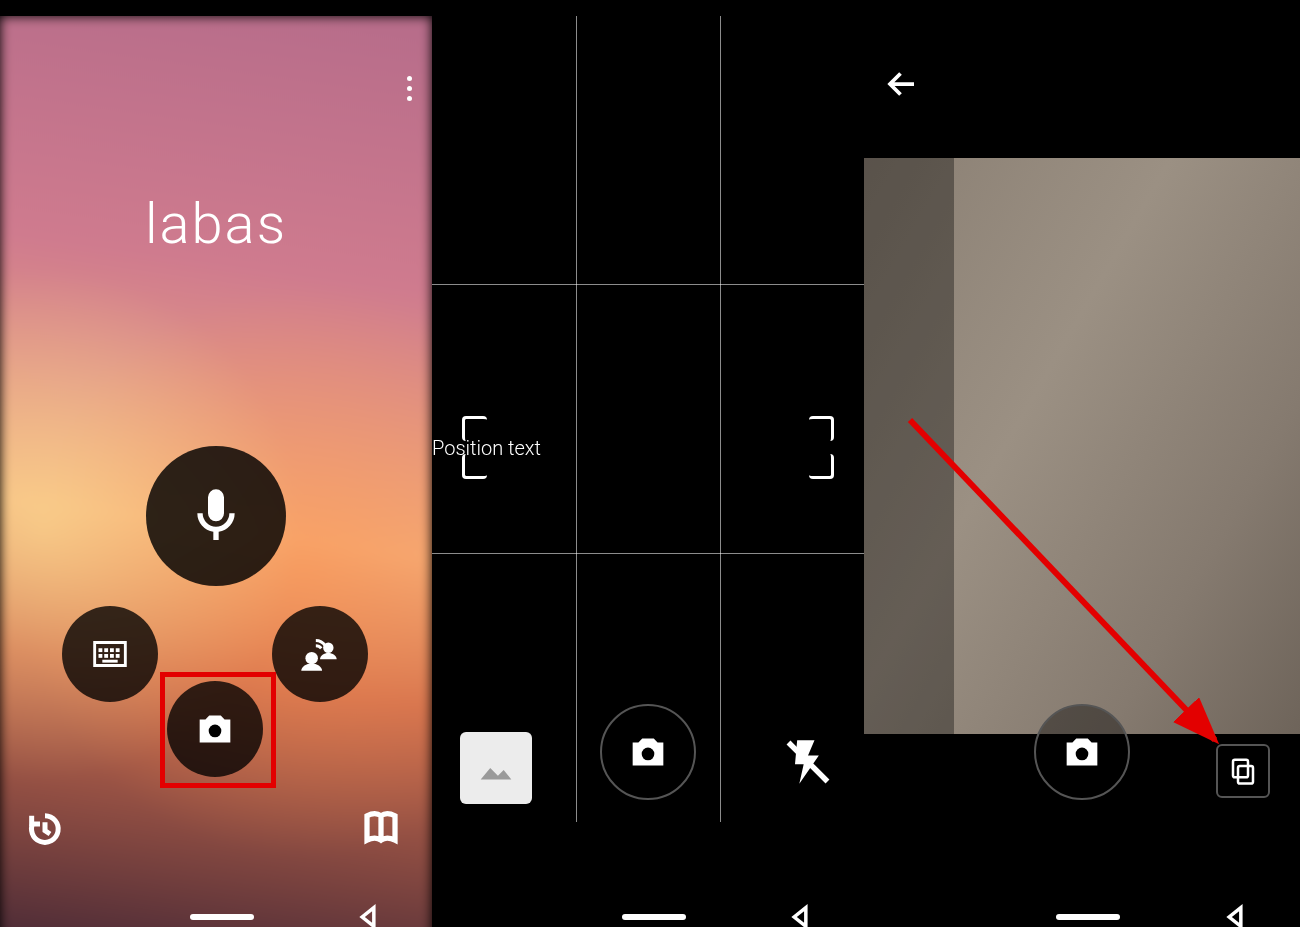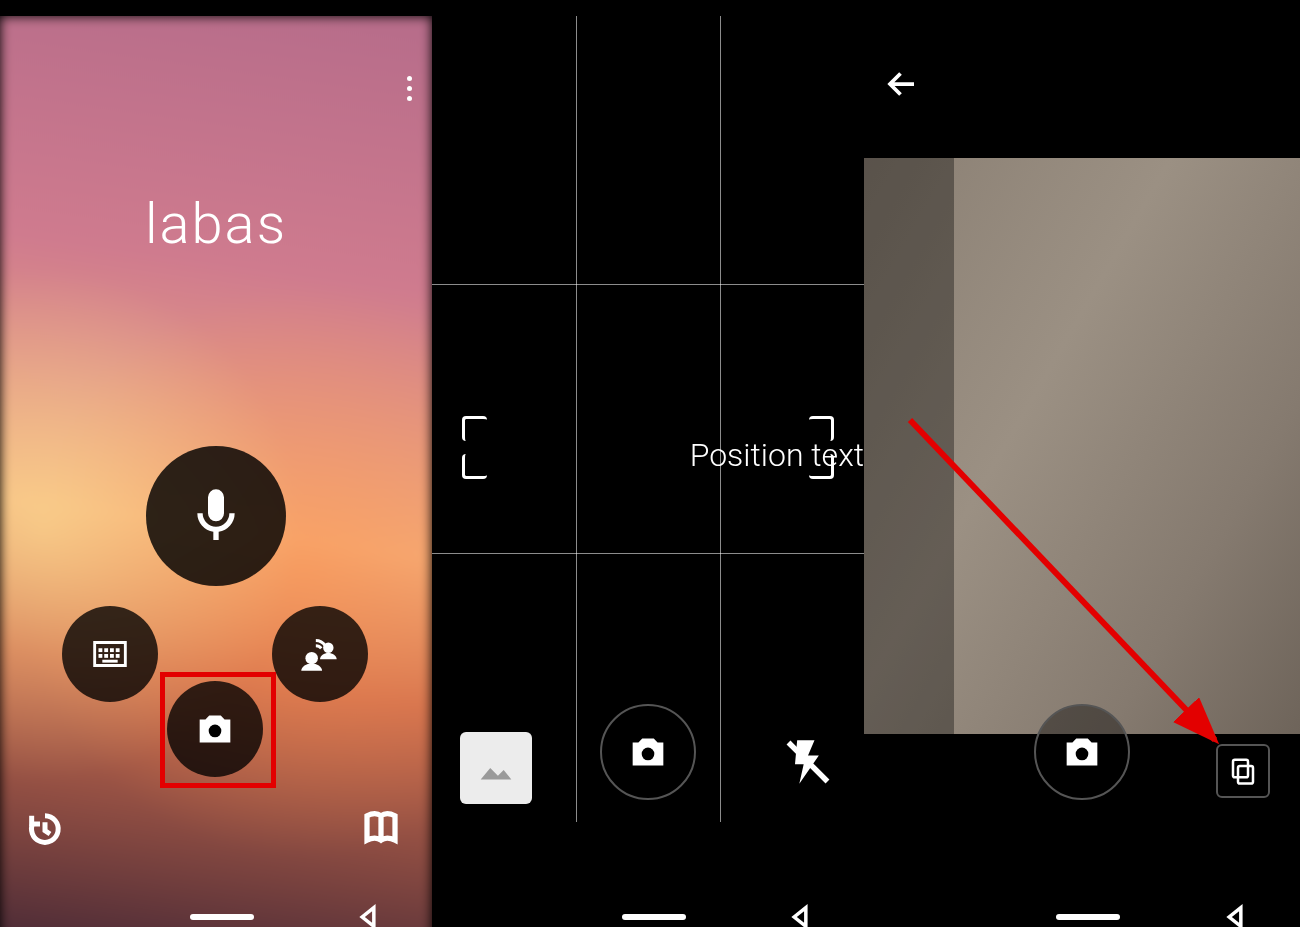--- a/index.html
+++ b/index.html
@@ -28,21 +28,21 @@
   .circbtn svg{fill:#fff;}
   .redbox{position:absolute;border:5px solid #e30000;}
   .histbtn{position:absolute;left:25px;bottom:90px;}
   .bookbtn{position:absolute;right:30px;bottom:90px;}
   .histbtn svg,.bookbtn svg{fill:none;stroke:#fff;stroke-width:3;}
 
   
   .gridv{position:absolute;top:0;bottom:0;width:1px;background:rgba(255,255,255,.55);}
   .gridh{position:absolute;left:0;right:0;height:1px;background:rgba(255,255,255,.55);}
   .brk{position:absolute;width:22px;height:22px;border:3px solid #fff;border-radius:4px;}
-  .pos{position:absolute;top:420px;left:0;right:0;text-align:right;color:#fff;font-size:32px;font-weight:300;}
+  .pos{position:absolute;top:420px;left:0;right:0;text-align:left;color:#fff;font-size:20px;font-weight:300;}
   .galbtn{position:absolute;left:460px;top:716px;width:72px;height:72px;background:#ececec;border-radius:6px;display:flex;align-items:center;justify-content:center;}
   .langrow{position:absolute;bottom:70px;display:flex;align-items:center;justify-content:center;color:#fff;font-size:22px;}
   .lr2{left:432px;width:432px;}
   .lsel{display:flex;align-items:center;gap:10px;flex:1;justify-content:center;}
   .tri{width:0;height:0;border-left:6px solid transparent;border-right:6px solid transparent;border-top:8px solid #888;}
   .arrr{font-size:30px;color:#ddd;padding:0 10px;}
   .page3{position:absolute;top:142px;left:864px;width:436px;height:576px;
     background:linear-gradient(120deg,#8a7f73 0%,#9b9083 40%,#857a6f 75%,#6e645a 100%);}
   .pageedge{position:absolute;top:0;left:0;bottom:0;width:90px;background:rgba(0,0,0,.35);}
   .tx3{position:absolute;top:388px;left:985px;right:30px;color:#fff;font-size:24px;line-height:1.45;font-weight:400;}

